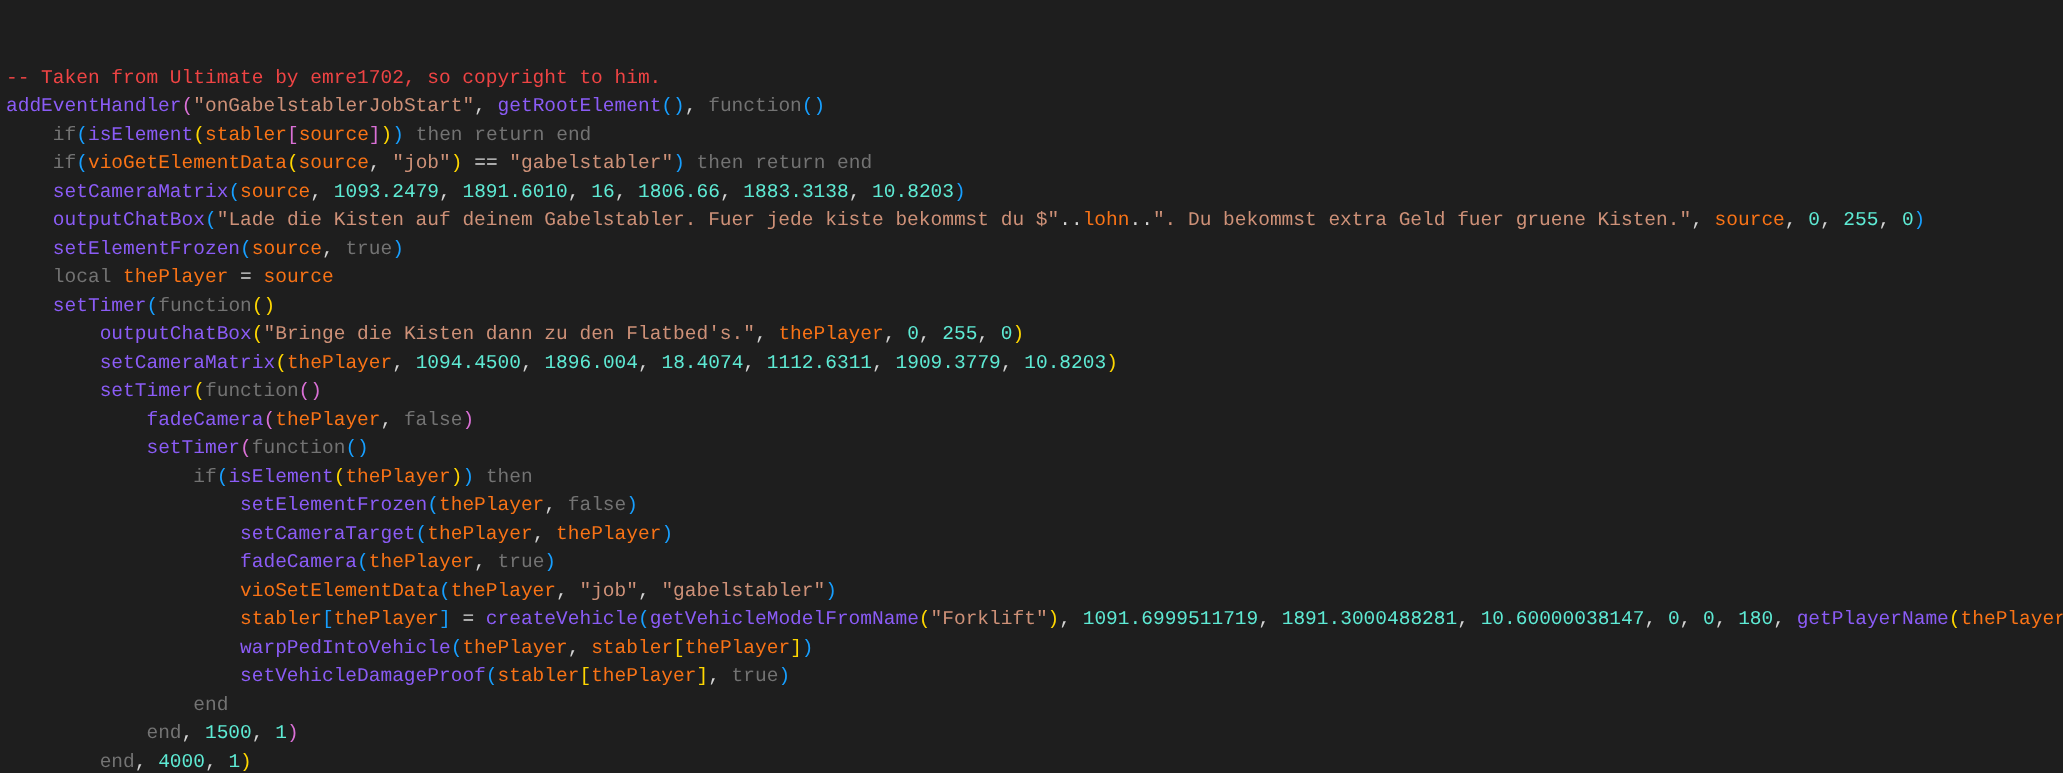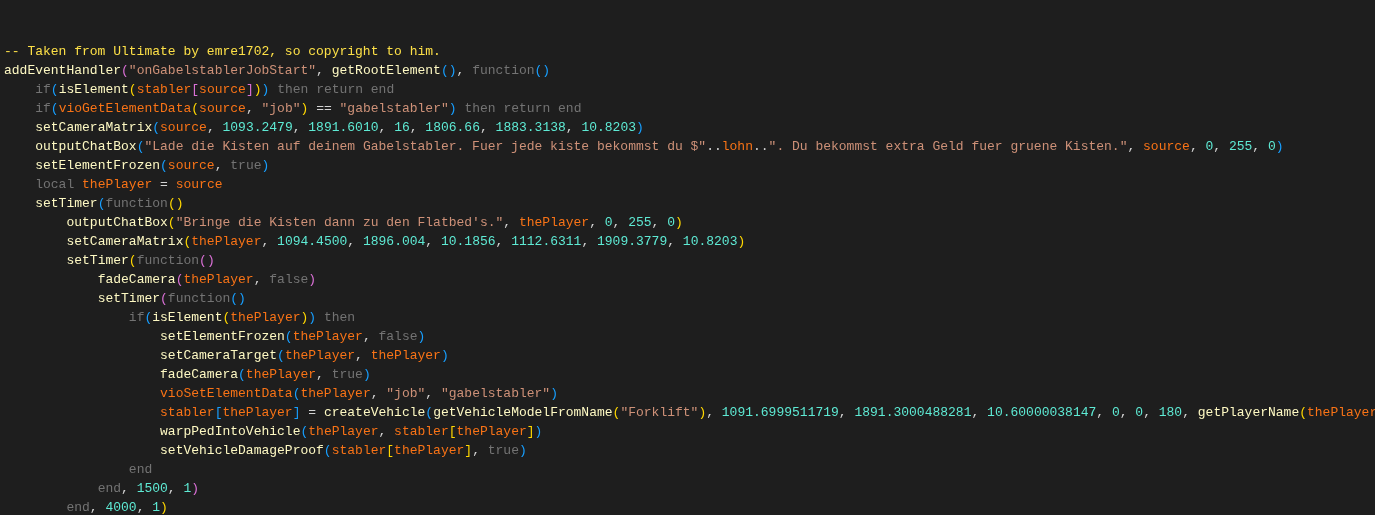--- a/index.html
+++ b/index.html
@@ -6,22 +6,22 @@
     margin: 0;
     padding: 4px;
     background: #1e1e1e;
     font-family: Consolas, 'Courier New', monospace;
     font-size: 13px;
     line-height: 19px;
     color: #d4d4d4;
     white-space: pre;
     overflow-x: auto;
   }
-  .cmt { color: #fde047; }
-  .fn { color: #fef9c3; }
+  .cmt { color: #ef4444; }
+  .fn { color: #8b5cf6; }
   .str { color: #ce9178; }
   .num { color: #5eead4; }
   .kw { color: #737373; }
   .ident { color: #f97316; }
   .br { color: #da70d6; }
   .br2 { color: #179fff; }
   .br3 { color: #ffd700; }
 </style>
 </head>
 <body>
@@ -29,21 +29,21 @@
 <div><span class="cmt">-- Taken from Ultimate by emre1702, so copyright to him.</span>
 <span class="fn">addEventHandler</span><span class="br">(</span><span class="str">"onGabelstablerJobStart"</span>, <span class="fn">getRootElement</span><span class="br2">()</span>, <span class="kw">function</span><span class="br2">()</span>
     <span class="kw">if</span><span class="br2">(</span><span class="fn">isElement</span><span class="br3">(</span><span class="ident">stabler</span><span class="br">[</span><span class="ident">source</span><span class="br">]</span><span class="br3">)</span><span class="br2">)</span> <span class="kw">then</span> <span class="kw">return</span> <span class="kw">end</span>
     <span class="kw">if</span><span class="br2">(</span><span class="ident">vioGetElementData</span><span class="br3">(</span><span class="ident">source</span>, <span class="str">"job"</span><span class="br3">)</span> == <span class="str">"gabelstabler"</span><span class="br2">)</span> <span class="kw">then</span> <span class="kw">return</span> <span class="kw">end</span>
     <span class="fn">setCameraMatrix</span><span class="br2">(</span><span class="ident">source</span>, <span class="num">1093.2479</span>, <span class="num">1891.6010</span>, <span class="num">16</span>, <span class="num">1806.66</span>, <span class="num">1883.3138</span>, <span class="num">10.8203</span><span class="br2">)</span>
     <span class="fn">outputChatBox</span><span class="br2">(</span><span class="str">"Lade die Kisten auf deinem Gabelstabler. Fuer jede kiste bekommst du $"</span>..<span class="ident">lohn</span>..<span class="str">". Du bekommst extra Geld fuer gruene Kisten."</span>, <span class="ident">source</span>, <span class="num">0</span>, <span class="num">255</span>, <span class="num">0</span><span class="br2">)</span>
     <span class="fn">setElementFrozen</span><span class="br2">(</span><span class="ident">source</span>, <span class="kw">true</span><span class="br2">)</span>
     <span class="kw">local</span> <span class="ident">thePlayer</span> = <span class="ident">source</span>
     <span class="fn">setTimer</span><span class="br2">(</span><span class="kw">function</span><span class="br3">()</span>
         <span class="fn">outputChatBox</span><span class="br3">(</span><span class="str">"Bringe die Kisten dann zu den Flatbed's."</span>, <span class="ident">thePlayer</span>, <span class="num">0</span>, <span class="num">255</span>, <span class="num">0</span><span class="br3">)</span>
-        <span class="fn">setCameraMatrix</span><span class="br3">(</span><span class="ident">thePlayer</span>, <span class="num">1094.4500</span>, <span class="num">1896.004</span>, <span class="num">10.1856</span>, <span class="num">1112.6311</span>, <span class="num">1909.3779</span>, <span class="num">10.8203</span><span class="br3">)</span>
+        <span class="fn">setCameraMatrix</span><span class="br3">(</span><span class="ident">thePlayer</span>, <span class="num">1094.4500</span>, <span class="num">1896.004</span>, <span class="num">18.4074</span>, <span class="num">1112.6311</span>, <span class="num">1909.3779</span>, <span class="num">10.8203</span><span class="br3">)</span>
         <span class="fn">setTimer</span><span class="br3">(</span><span class="kw">function</span><span class="br">()</span>
             <span class="fn">fadeCamera</span><span class="br">(</span><span class="ident">thePlayer</span>, <span class="kw">false</span><span class="br">)</span>
             <span class="fn">setTimer</span><span class="br">(</span><span class="kw">function</span><span class="br2">()</span>
                 <span class="kw">if</span><span class="br2">(</span><span class="fn">isElement</span><span class="br3">(</span><span class="ident">thePlayer</span><span class="br3">)</span><span class="br2">)</span> <span class="kw">then</span>
                     <span class="fn">setElementFrozen</span><span class="br2">(</span><span class="ident">thePlayer</span>, <span class="kw">false</span><span class="br2">)</span>
                     <span class="fn">setCameraTarget</span><span class="br2">(</span><span class="ident">thePlayer</span>, <span class="ident">thePlayer</span><span class="br2">)</span>
                     <span class="fn">fadeCamera</span><span class="br2">(</span><span class="ident">thePlayer</span>, <span class="kw">true</span><span class="br2">)</span>
                     <span class="ident">vioSetElementData</span><span class="br2">(</span><span class="ident">thePlayer</span>, <span class="str">"job"</span>, <span class="str">"gabelstabler"</span><span class="br2">)</span>
                     <span class="ident">stabler</span><span class="br2">[</span><span class="ident">thePlayer</span><span class="br2">]</span> = <span class="fn">createVehicle</span><span class="br2">(</span><span class="fn">getVehicleModelFromName</span><span class="br3">(</span><span class="str">"Forklift"</span><span class="br3">)</span>, <span class="num">1091.6999511719</span>, <span class="num">1891.3000488281</span>, <span class="num">10.60000038147</span>, <span class="num">0</span>, <span class="num">0</span>, <span class="num">180</span>, <span class="fn">getPlayerName</span><span class="br3">(</span><span class="ident">thePlayer</span>
                     <span class="fn">warpPedIntoVehicle</span><span class="br2">(</span><span class="ident">thePlayer</span>, <span class="ident">stabler</span><span class="br3">[</span><span class="ident">thePlayer</span><span class="br3">]</span><span class="br2">)</span>

